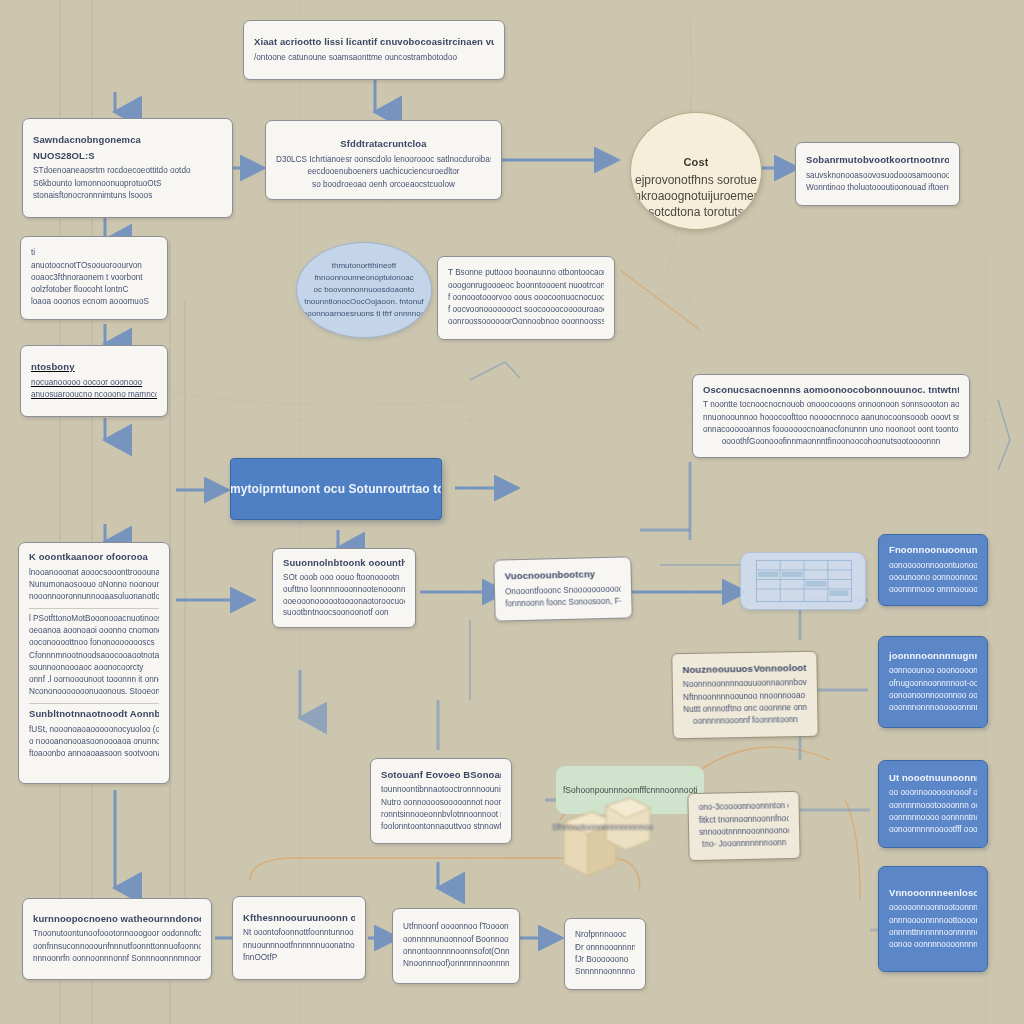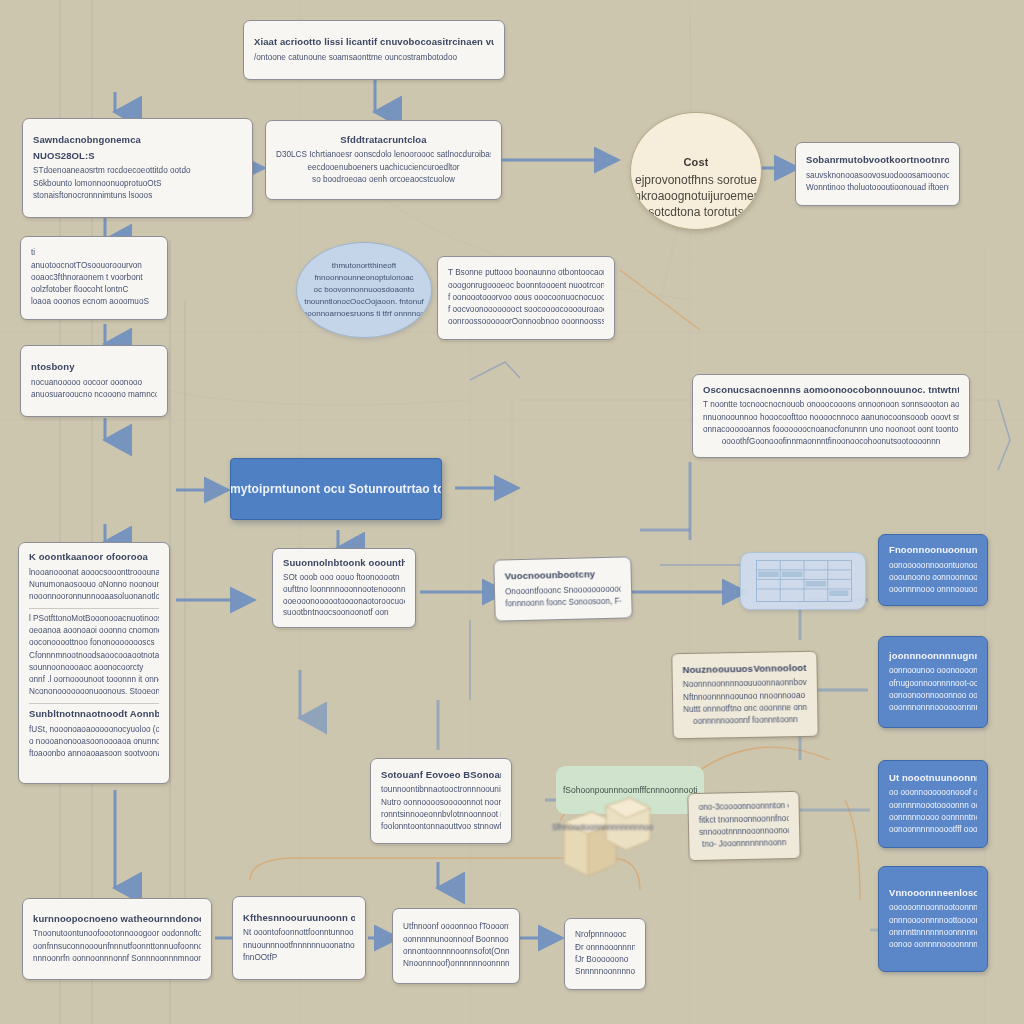--- a/index.html
+++ b/index.html
@@ -191,29 +191,29 @@
       <path d="M660,565 L760,565"></path>
       <path d="M470,620 L470,700"></path>
     </g>
   </svg>
 
   <div class="node card" style="left:243px;top:20px;width:262px;height:60px;">
     <div class="h">Xiaat acriootto lissi licantif cnuvobocoasitrcinaen vuaoteo t</div>
     <div class="t">/ontoone catunoune soamsaonttme ouncostrambotodoo</div>
   </div>
 
-  <div class="node card" style="left:22px;top:118px;width:231px;height:100px;">
+  <div class="node card" style="left:22px;top:118px;width:211px;height:100px;">
     <div class="h">Sawndacnobngonemca</div>
     <div class="h">NUOS28OL:S</div>
     <div class="t">STdoenoaneaosrtm rocdoecoeottitdo ootdo</div>
     <div class="t">S6kbounto lomonnoonuoprotuoOtS</div>
     <div class="t">stonaisftonocronnnimtuns lsooos</div>
   </div>
 
-  <div class="node card" style="left:265px;top:120px;width:237px;height:80px;">
+  <div class="node card" style="left:265px;top:120px;width:237px;height:80px;justify-content:flex-end;">
     <div class="h c">Sfddtratacruntcloa</div>
     <div class="t c">D30LCS Ichrtianoesr oonscdolo lenooroooc satlnocduroibastroart</div>
     <div class="t c">eecdooenuboeners uachicuciencuroedltor</div>
     <div class="t c">so boodroeoao oenh orcoeaocstcuolow</div>
   </div>
 
   <div class="node circle" style="left:630px;top:112px;width:132px;height:118px;">
     <div class="h c">Cost</div>
     <div class="t c">ejprovonotfhns sorotue</div>
     <div class="t c">nkroaoognotuijuroemer</div>
@@ -227,21 +227,21 @@
   </div>
 
   <div class="node card" style="left:20px;top:236px;width:148px;height:84px;">
     <div class="t">ti</div>
     <div class="t">anuotoocnotTOsoouoroourvon</div>
     <div class="t">ooaoc3fthnoraonem t voorbont</div>
     <div class="t">oolzfotober floocoht lontnC</div>
     <div class="t">loaoa ooonos ecnom aooomuoS</div>
   </div>
 
-  <div class="node card" style="left:20px;top:345px;width:148px;height:72px;">
+  <div class="node card" style="left:20px;top:345px;width:148px;height:72px;text-decoration:underline;">
     <div class="h">ntosbony</div>
     <div class="t">nocuanooooo oocoor ooonooo</div>
     <div class="t">anuosuarooucno ncooono mamncoo</div>
   </div>
 
 
   <div class="node card" style="left:18px;top:542px;width:152px;height:242px;justify-content:flex-start;">
     <div class="h">K ooontkaanoor ofoorooa</div>
     <div class="t">lnooanooonat aooocsooonttrooounas</div>
     <div class="t">Nunumonaosoouo oNonno noonounduots</div>

